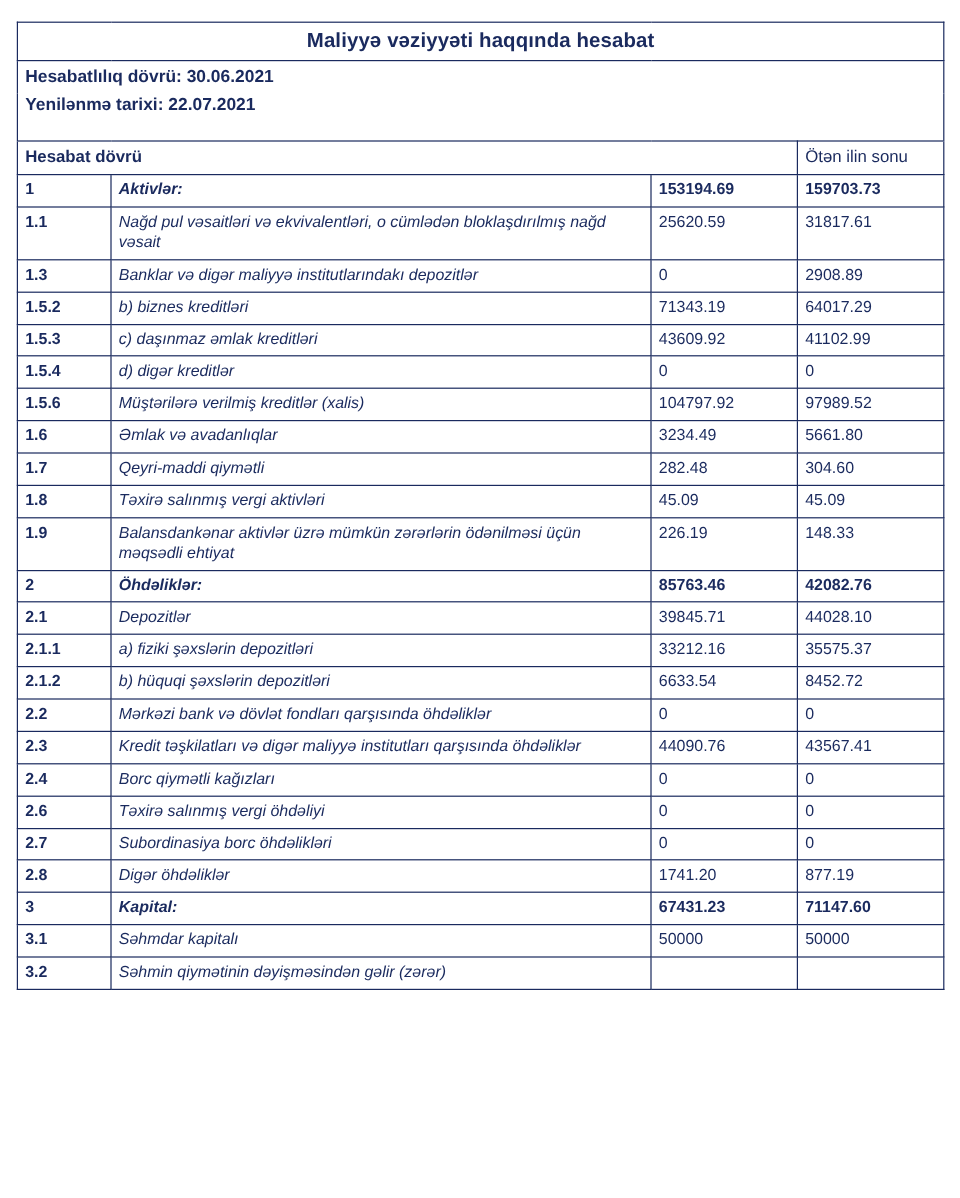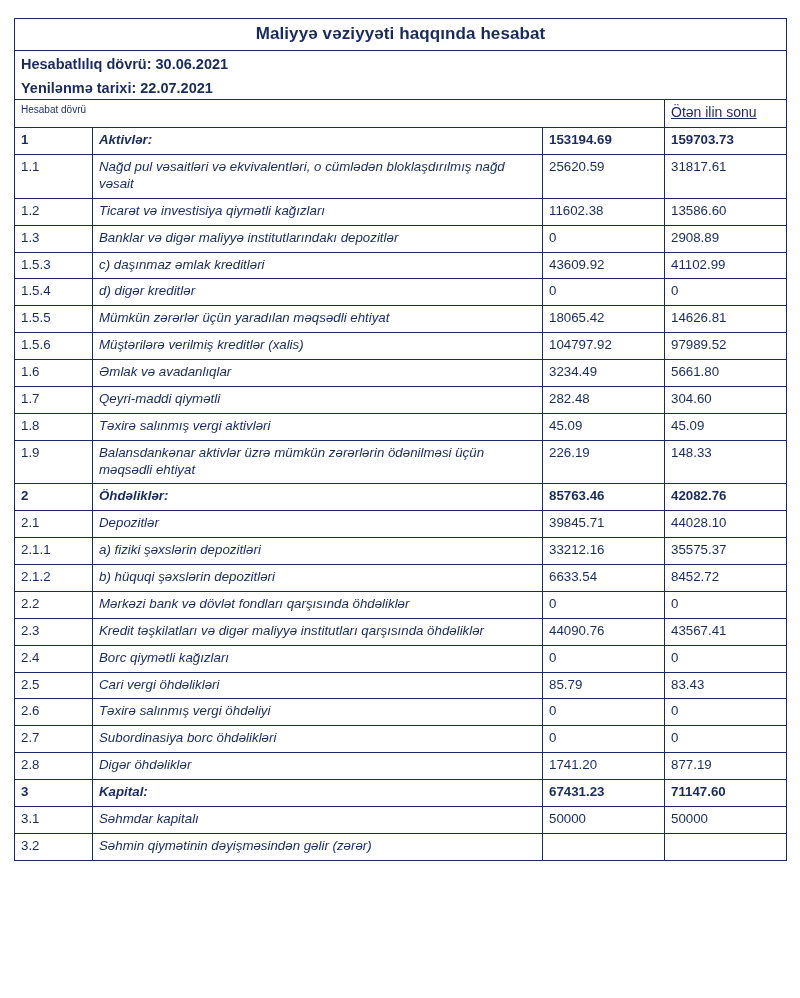--- a/index.html
+++ b/index.html
@@ -50,35 +50,35 @@
   }
   .meta-cell {
     font-weight: bold;
     font-size: 14.5px;
     padding: 5px 6px 3px 10px;
     border-bottom: none !important;
     margin-top: 40px;
   }
   .meta-cell.second {
     padding-top: 1px;
-    padding-bottom: 2px;
+    padding-bottom: 20px;
     border-top: none !important;
   }
   .hdr-period {
-    font-size: 10px;
+    font-size: 14px;
     padding: 7px 6px 7px 10px;
     border-right: 1px solid #1a2a5e;
+    font-weight: bold;
   }
   .hdr-prev {
     font-size: 14px;
     padding: 7px 6px 7px 8px;
     line-height: 1.3;
-    text-decoration: underline;
-  }
-  .code { padding-left: 8px; }
+  }
+  .code { padding-left: 8px; font-weight: bold; }
   .name { padding-left: 12px; font-style: italic; }
   .num  { padding-left: 8px; }
   tr.section td { font-weight: bold; }
 </style>
 </head>
 <body>
 
 <div class="page">
   <table class="report">
     <colgroup>
@@ -108,48 +108,42 @@
         <td class="num">153194.69</td>
         <td class="num">159703.73</td>
       </tr>
       <tr>
         <td class="code">1.1</td>
         <td class="name">Nağd pul vəsaitləri və ekvivalentləri, o cümlədən bloklaşdırılmış nağd vəsait</td>
         <td class="num">25620.59</td>
         <td class="num">31817.61</td>
       </tr>
       <tr>
-        <td class="code">1.2</td>
-        <td class="name">Ticarət və investisiya qiymətli kağızları</td>
-        <td class="num">11602.38</td>
-        <td class="num">13586.60</td>
-      </tr>
-      <tr>
         <td class="code">1.3</td>
         <td class="name">Banklar və digər maliyyə institutlarındakı depozitlər</td>
         <td class="num">0</td>
         <td class="num">2908.89</td>
+      </tr>
+      <tr>
+        <td class="code">1.5.2</td>
+        <td class="name">b) biznes kreditləri</td>
+        <td class="num">71343.19</td>
+        <td class="num">64017.29</td>
       </tr>
       <tr>
         <td class="code">1.5.3</td>
         <td class="name">c) daşınmaz əmlak kreditləri</td>
         <td class="num">43609.92</td>
         <td class="num">41102.99</td>
       </tr>
       <tr>
         <td class="code">1.5.4</td>
         <td class="name">d) digər kreditlər</td>
         <td class="num">0</td>
         <td class="num">0</td>
-      </tr>
-      <tr>
-        <td class="code">1.5.5</td>
-        <td class="name">Mümkün zərərlər üçün yaradılan məqsədli ehtiyat</td>
-        <td class="num">18065.42</td>
-        <td class="num">14626.81</td>
       </tr>
       <tr>
         <td class="code">1.5.6</td>
         <td class="name">Müştərilərə verilmiş kreditlər (xalis)</td>
         <td class="num">104797.92</td>
         <td class="num">97989.52</td>
       </tr>
       <tr>
         <td class="code">1.6</td>
         <td class="name">Əmlak və avadanlıqlar</td>
@@ -210,26 +204,20 @@
         <td class="num">44090.76</td>
         <td class="num">43567.41</td>
       </tr>
       <tr>
         <td class="code">2.4</td>
         <td class="name">Borc qiymətli kağızları</td>
         <td class="num">0</td>
         <td class="num">0</td>
       </tr>
       <tr>
-        <td class="code">2.5</td>
-        <td class="name">Cari vergi öhdəlikləri</td>
-        <td class="num">85.79</td>
-        <td class="num">83.43</td>
-      </tr>
-      <tr>
         <td class="code">2.6</td>
         <td class="name">Təxirə salınmış vergi öhdəliyi</td>
         <td class="num">0</td>
         <td class="num">0</td>
       </tr>
       <tr>
         <td class="code">2.7</td>
         <td class="name">Subordinasiya borc öhdəlikləri</td>
         <td class="num">0</td>
         <td class="num">0</td>

